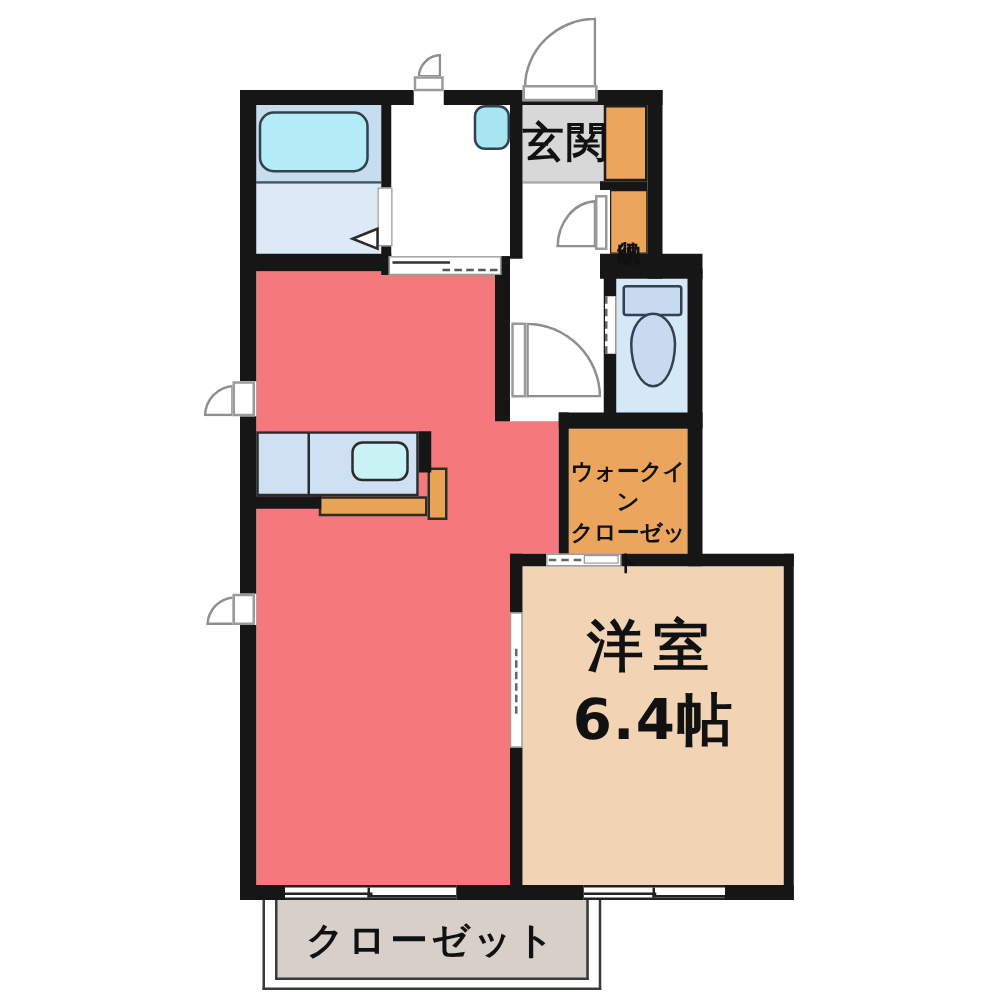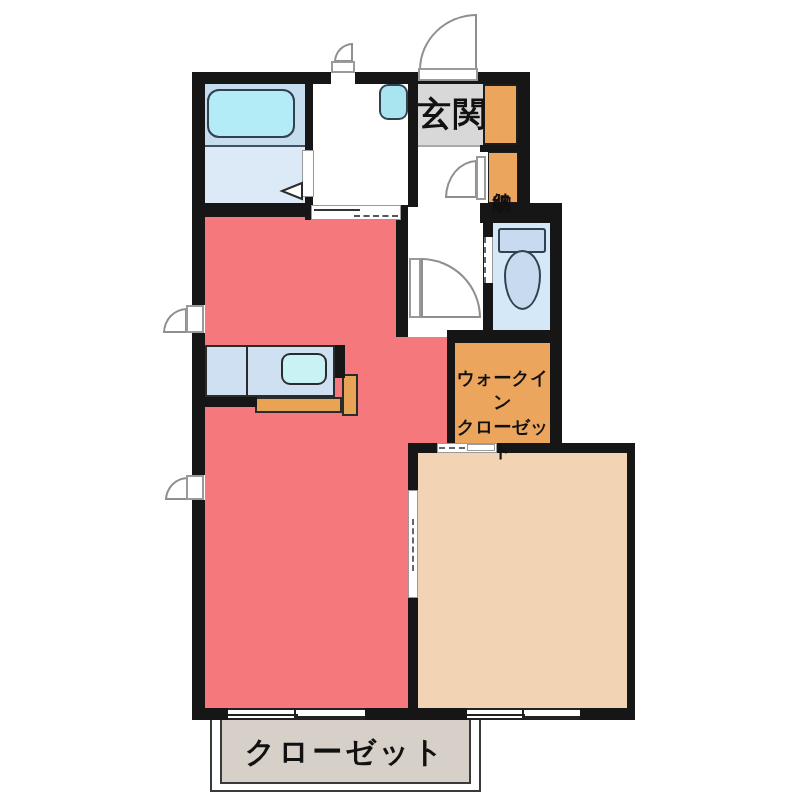--- a/index.html
+++ b/index.html
@@ -124,16 +124,20 @@
   <div class="lbl" style="left:412px;top:94px;width:82px;height:40px;font-size:33px;letter-spacing:2px;">玄関</div>
 
   <div class="lbl" style="left:489px;top:153px;width:28px;height:50px;writing-mode:vertical-rl;text-orientation:upright;font-size:19px;letter-spacing:1px;">収納</div>
 
   <div style="left:450px;top:366px;width:105px;height:54px;text-align:center;font-size:18px;line-height:1.35;">
     <div style="position:static;">ウォークイン</div>
     <div style="position:static;">クローゼット</div>
   </div>
 
 
+  <div style="left:418px;top:488px;width:209px;height:180px;text-align:center;">
+    <div style="position:static;font-size:45px;letter-spacing:8px;line-height:1.3;">洋室</div>
+    <div style="position:static;font-size:45px;letter-spacing:1px;line-height:1.3;">6.4帖</div>
+  </div>
 
   <div class="lbl" style="left:220px;top:722px;width:251px;height:60px;font-size:30px;letter-spacing:3px;">クローゼット</div>
 
 </div>
 
 </body></html>

